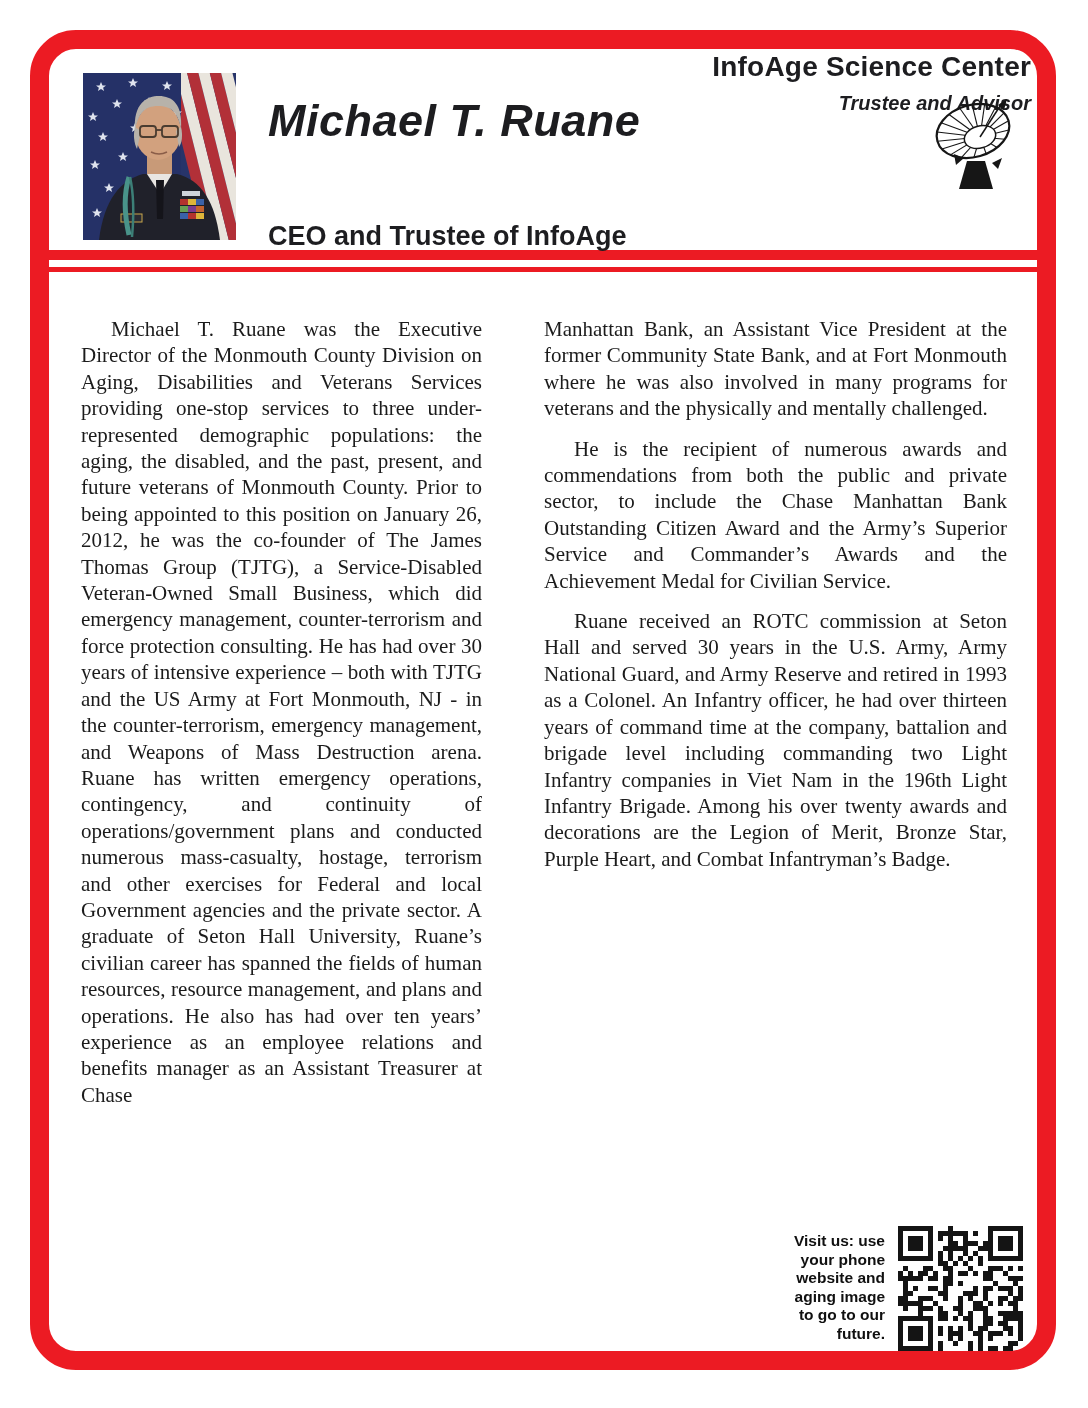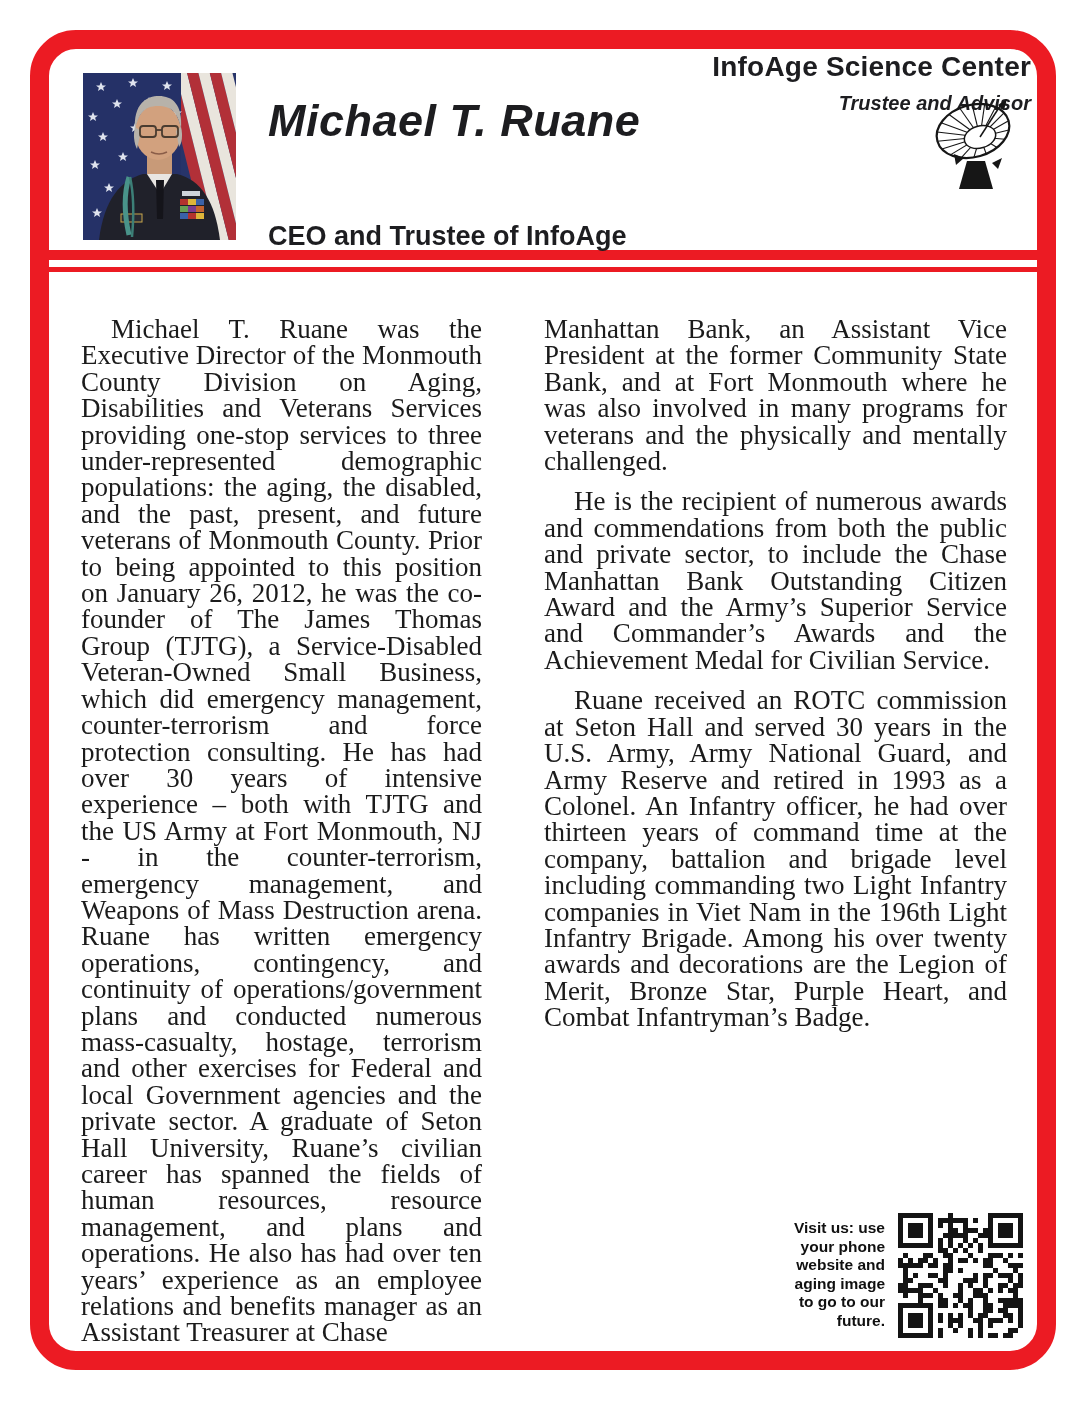--- a/index.html
+++ b/index.html
@@ -30,27 +30,27 @@
   .radar svg{width:100%;height:100%;display:block;}
   
   .sep-thick{height:10px;background:#EC1B23;}
   .sep-gap{height:7px;background:#fff;}
   .sep-thin{height:5px;background:#EC1B23;}
   
   .columns{display:flex;margin:44px 0 0 32px;}
   .col-left{width:401px;}
   .col-right{width:463px;margin-left:62px;}
   .columns p{
-    margin:0;font-family:"Liberation Serif",serif;font-size:27px;
+    margin:0;font-family:"Liberation Serif",serif;font-size:21px;
     line-height:26.4px;text-align:justify;color:#1b1b1b;
   }
   .columns p.indent{text-indent:30px;}
   .col-right p + p{margin-top:14px;}
   
-  .qr-area{position:absolute;right:14px;bottom:13px;display:flex;align-items:flex-start;justify-content:space-between;}
+  .qr-area{position:absolute;right:14px;bottom:0;display:flex;align-items:flex-start;justify-content:space-between;}
   .qr-caption{
     text-align:right;font-weight:bold;font-size:15.5px;line-height:18.6px;
     color:#101010;margin-right:13px;padding-top:6px;
   }
   .qr-code{width:125px;height:125px;}
   .qr-code svg{width:100%;height:100%;display:block;shape-rendering:crispEdges;}
 </style>
 </head>
 <body>
 

